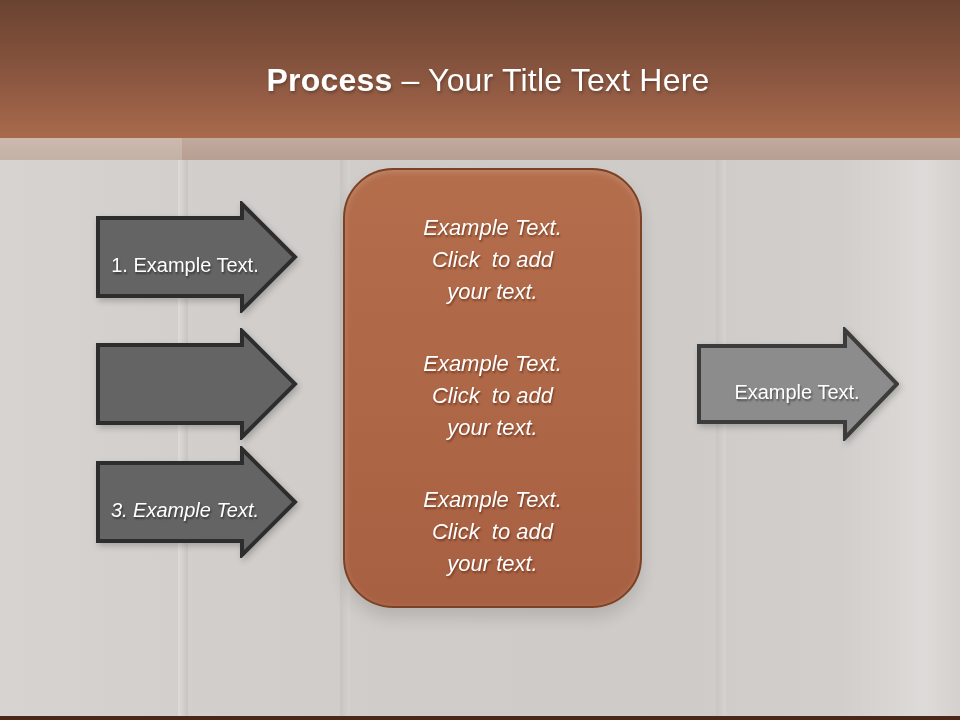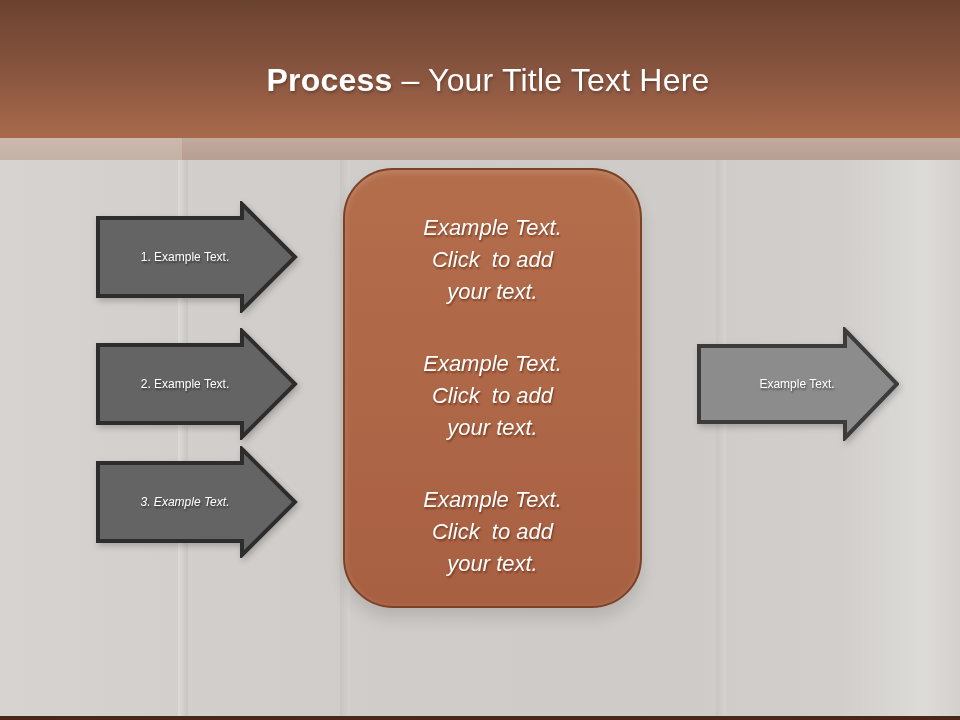--- a/index.html
+++ b/index.html
@@ -43,22 +43,22 @@
   .bg-sweep{position:absolute;right:0;top:0;width:120px;height:100%;
     background:linear-gradient(90deg,rgba(255,255,255,0) 0%,rgba(255,255,255,0.22) 70%,rgba(210,205,200,0.3) 100%);}
   
   .footer-bar{position:absolute;left:0;bottom:0;width:960px;height:4px;background:var(--footer,#4a2819);}
   
   .arrow{position:absolute;}
   .arrow svg{display:block;filter:drop-shadow(2px 3px 3px rgba(0,0,0,0.22));}
   .arrow-left polygon{fill:var(--arrow-fill,#646464);stroke:var(--arrow-border,#2d2d2d);stroke-width:4;stroke-linejoin:miter;}
   .arrow-right polygon{fill:var(--right-arrow-fill,#8c8c8c);stroke:var(--right-arrow-border,#3c3c3c);stroke-width:4;stroke-linejoin:miter;}
   .arrow-label{
-    position:absolute;top:0;height:100%;display:flex;align-items:center;justify-content:center;
-    color:#fff;font-size:12px;text-shadow:1px 2px 2px rgba(0,0,0,0.45);white-space:nowrap;
+    position:absolute;top:8px;height:100%;display:flex;align-items:center;justify-content:center;
+    color:#fff;font-size:20px;text-shadow:1px 2px 2px rgba(0,0,0,0.45);white-space:nowrap;
   }
   .arrow-left .arrow-label{left:4px;width:170px;}
   .arrow-right .arrow-label{left:10px;width:180px;}
   
   .center-box{
     position:absolute;left:343px;top:168px;width:299px;height:440px;
     box-sizing:border-box;border:2px solid var(--box-border,#7c4226);border-radius:50px;
     background:linear-gradient(180deg,var(--box-fill-top,#b46e4c) 0%,var(--box-fill-bottom,#a86042) 100%);
     box-shadow:0 10px 16px rgba(0,0,0,0.12), inset 0 2px 6px rgba(255,255,255,0.18);
     display:flex;flex-direction:column;align-items:center;
@@ -93,21 +93,20 @@
     <svg width="202" height="112" viewBox="0 0 202 112">
       <polygon points="2,17 146,17 146,3 199,56 146,109 146,95 2,95"></polygon>
     </svg>
     <div class="arrow-label">1. Example Text.</div>
   </div>
 
   <div class="arrow arrow-left" style="left:96px;top:328px;width:202px;height:112px;">
     <svg width="202" height="112" viewBox="0 0 202 112">
       <polygon points="2,17 146,17 146,3 199,56 146,109 146,95 2,95"></polygon>
     </svg>
-    <div class="arrow-label">2. Example Text.</div>
   </div>
 
   <div class="arrow arrow-left" style="left:96px;top:446px;width:202px;height:112px;font-style:italic;">
     <svg width="202" height="112" viewBox="0 0 202 112">
       <polygon points="2,17 146,17 146,3 199,56 146,109 146,95 2,95"></polygon>
     </svg>
     <div class="arrow-label">3. Example Text.</div>
   </div>
 
   <div class="center-box">

